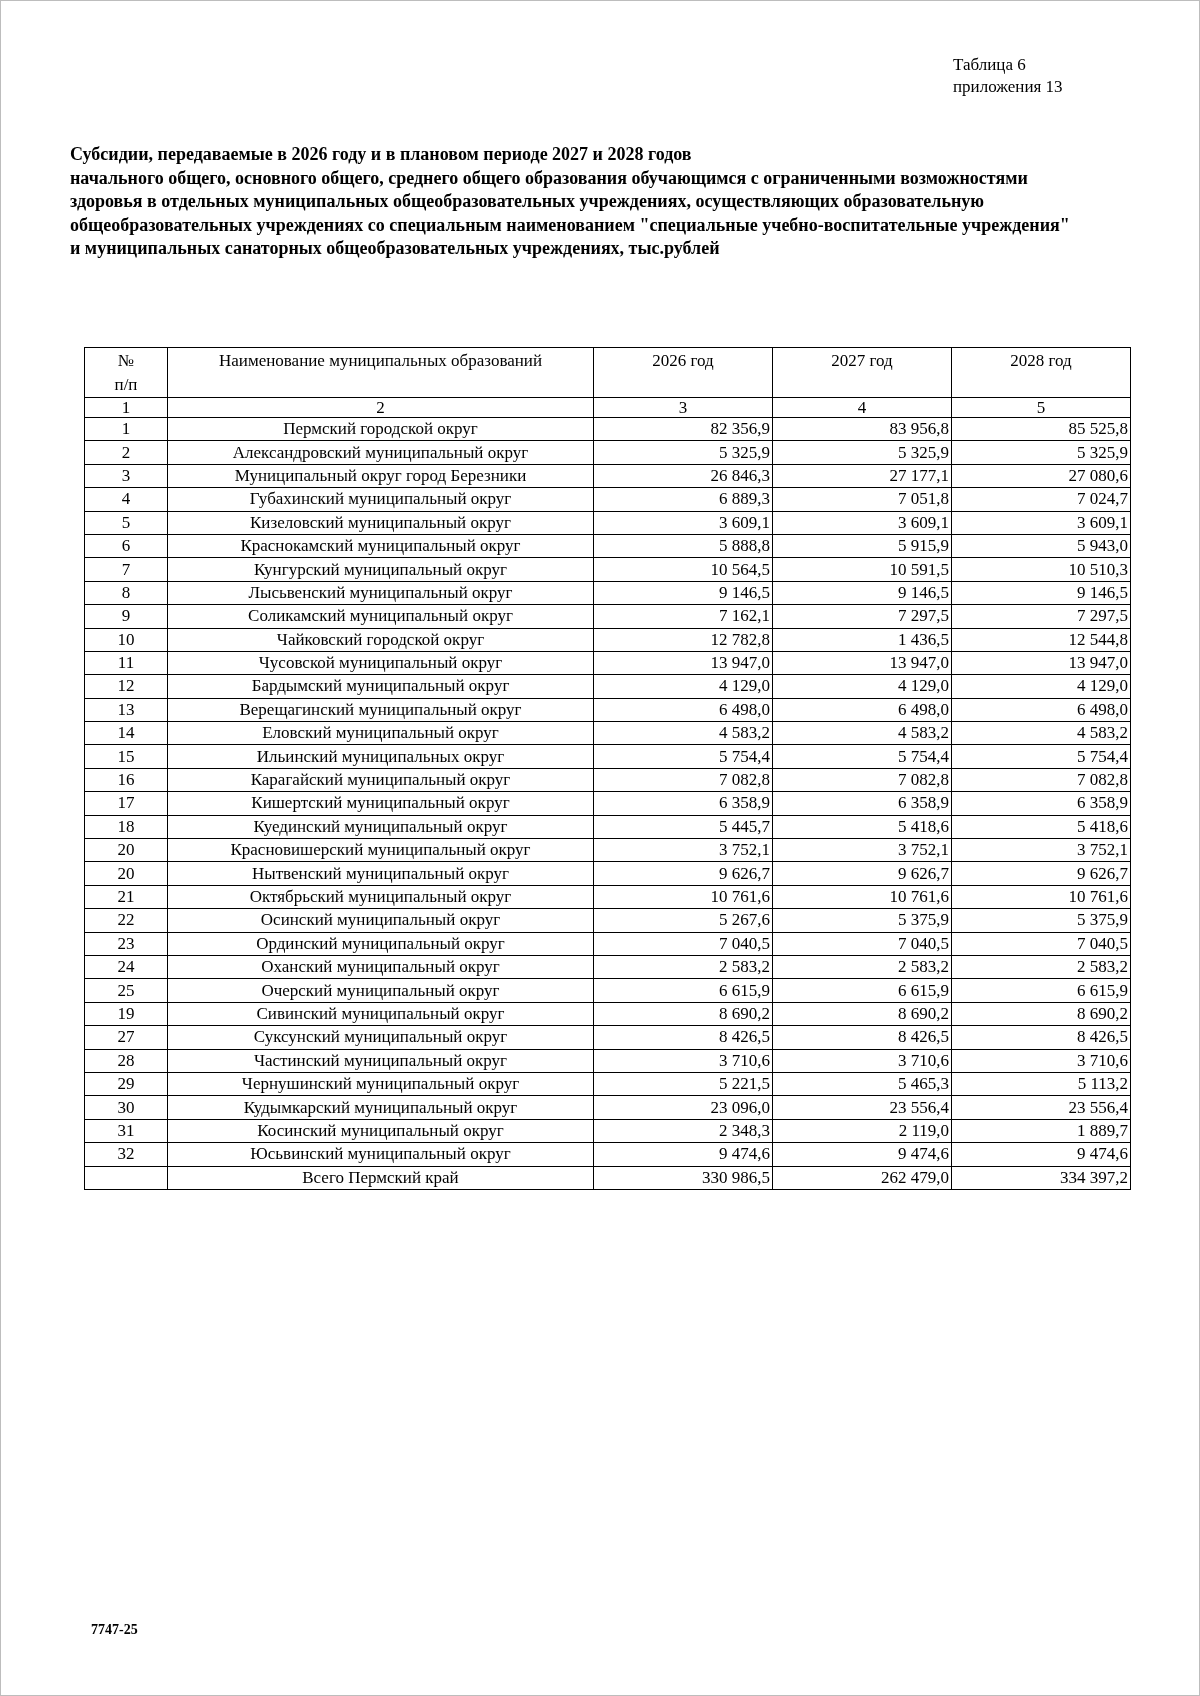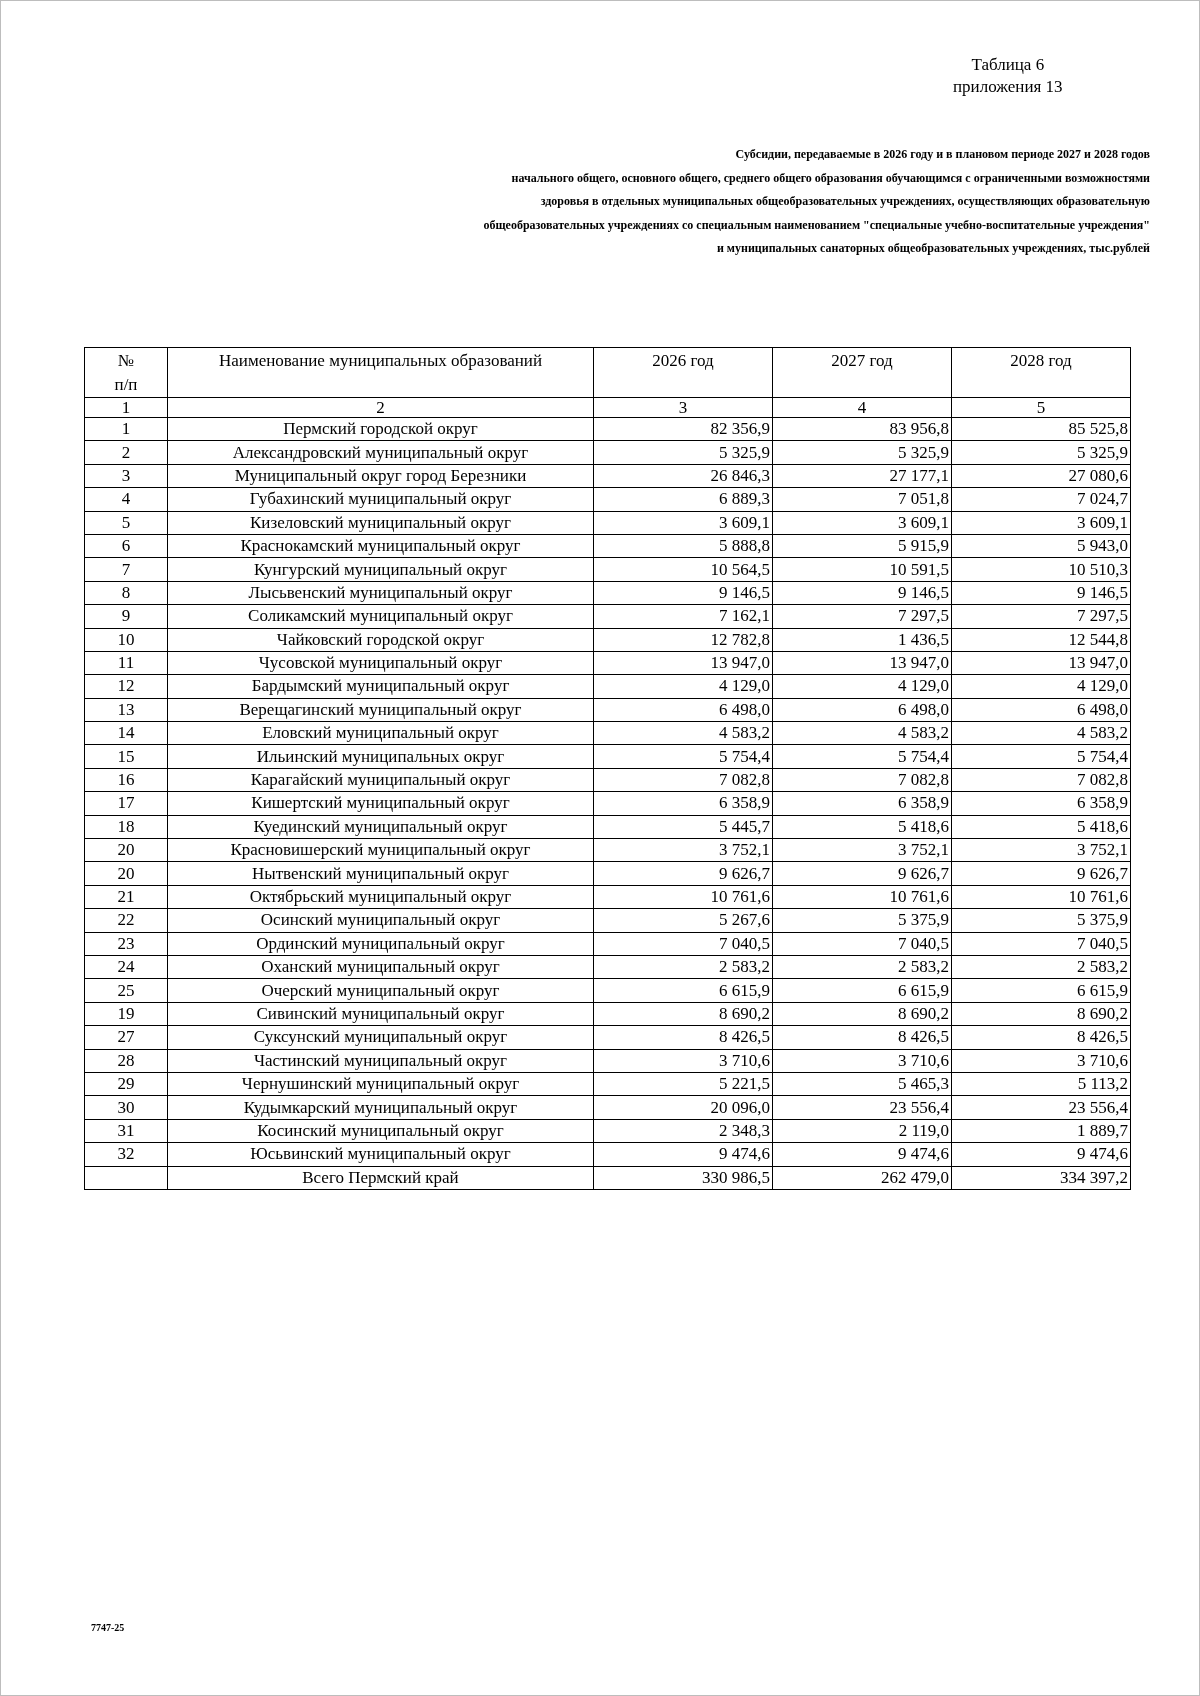--- a/index.html
+++ b/index.html
@@ -1,41 +1,41 @@
 <!DOCTYPE html>
 <html><head>
 <meta charset="utf-8">
 <style>
   html, body { margin:0; padding:0; }
   body {
     width:1200px; height:1696px; background:#ffffff; position:relative; overflow:hidden;
     font-family:"Liberation Serif", serif; color:#000;
   }
   .page-border { position:absolute; left:0; top:0; width:1198px; height:1694px; border:1px solid #bdbdbd; }
-  .table-label { position:absolute; left:953px; top:54px; font-size:17px; line-height:22px;text-align:center; }
+  .table-label { position:absolute; left:953px; top:54px; font-size:17px; line-height:22px; }
   .doc-title {
-    position:absolute; left:70px; top:143px; width:1080px; text-align:right;
-    font-weight:bold; font-size:12px; line-height:23.5px;
+    position:absolute; left:70px; top:143px; width:1080px; text-align:left;
+    font-weight:bold; font-size:18px; line-height:23.5px;
   }
   .doc-title div { white-space:nowrap; }
   table.data {
     position:absolute; left:84px; top:347px; border-collapse:collapse;
     font-size:17px; table-layout:fixed;
   }
   table.data td, table.data th {
     border:1.5px solid #000; padding:0 2px; font-weight:normal; white-space:nowrap; overflow:hidden;
   }
   table.data th { height:47px; vertical-align:top; text-align:center; line-height:24px; padding-top:1px; }
   table.data tr.colnum td { height:19px; line-height:19px; text-align:center; }
   table.data tr.row td { height:22.4px; line-height:22px; }
   td.num { text-align:center; }
   td.name { text-align:center; }
   td.val { text-align:right; }
   col.c1 { width:83px; } col.c2 { width:426px; } col.c3 { width:179px; } col.c4 { width:179px; } col.c5 { width:179px; }
-  .doc-code { position:absolute; left:91px; top:1622px; font-size:10px; font-weight:bold; }
+  .doc-code { position:absolute; left:91px; top:1622px; font-size:14px; font-weight:bold; }
 </style>
 </head>
 <body>
 
 <div class="page-border"></div>
 
 <div class="table-label">
   <div>Таблица 6</div>
   <div>приложения 13</div>
 </div>
@@ -275,21 +275,21 @@
       <tr class="row">
         <td class="num">29</td>
         <td class="name">Чернушинский муниципальный округ</td>
         <td class="val">5 221,5</td>
         <td class="val">5 465,3</td>
         <td class="val">5 113,2</td>
       </tr>
       <tr class="row">
         <td class="num">30</td>
         <td class="name">Кудымкарский муниципальный округ</td>
-        <td class="val">20 096,0</td>
+        <td class="val">23 096,0</td>
         <td class="val">23 556,4</td>
         <td class="val">23 556,4</td>
       </tr>
       <tr class="row">
         <td class="num">31</td>
         <td class="name">Косинский муниципальный округ</td>
         <td class="val">2 348,3</td>
         <td class="val">2 119,0</td>
         <td class="val">1 889,7</td>
       </tr>

